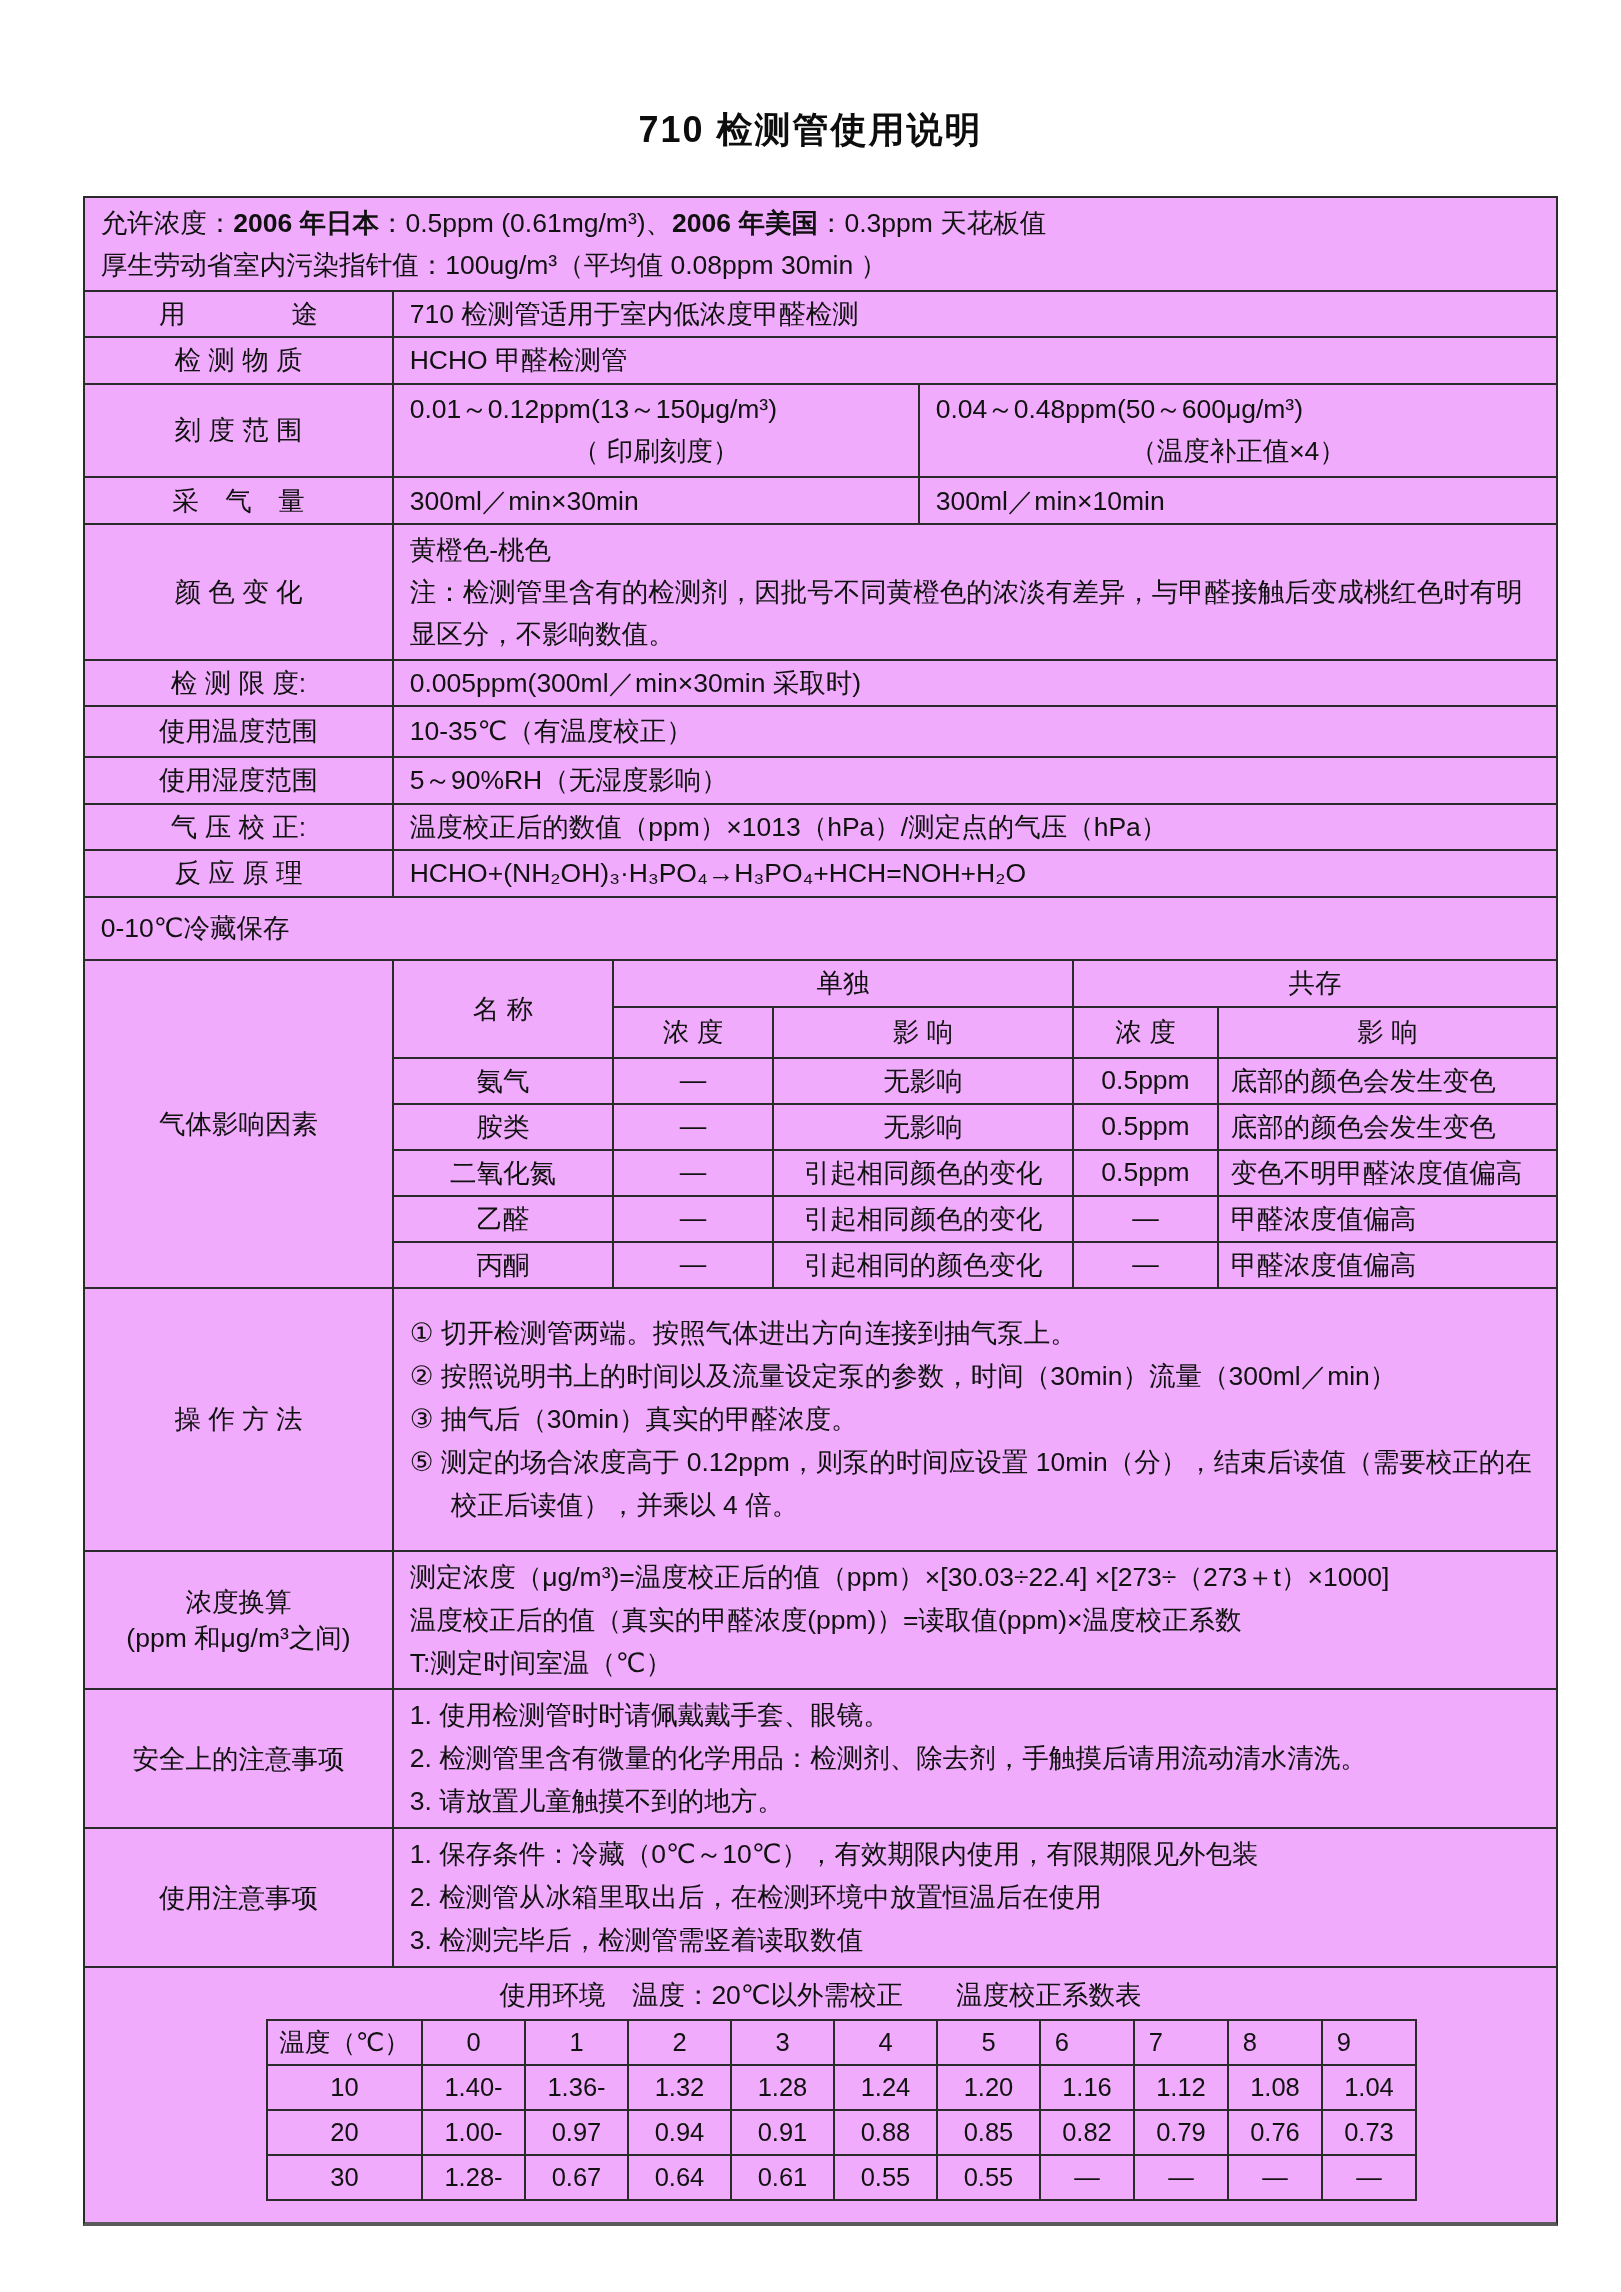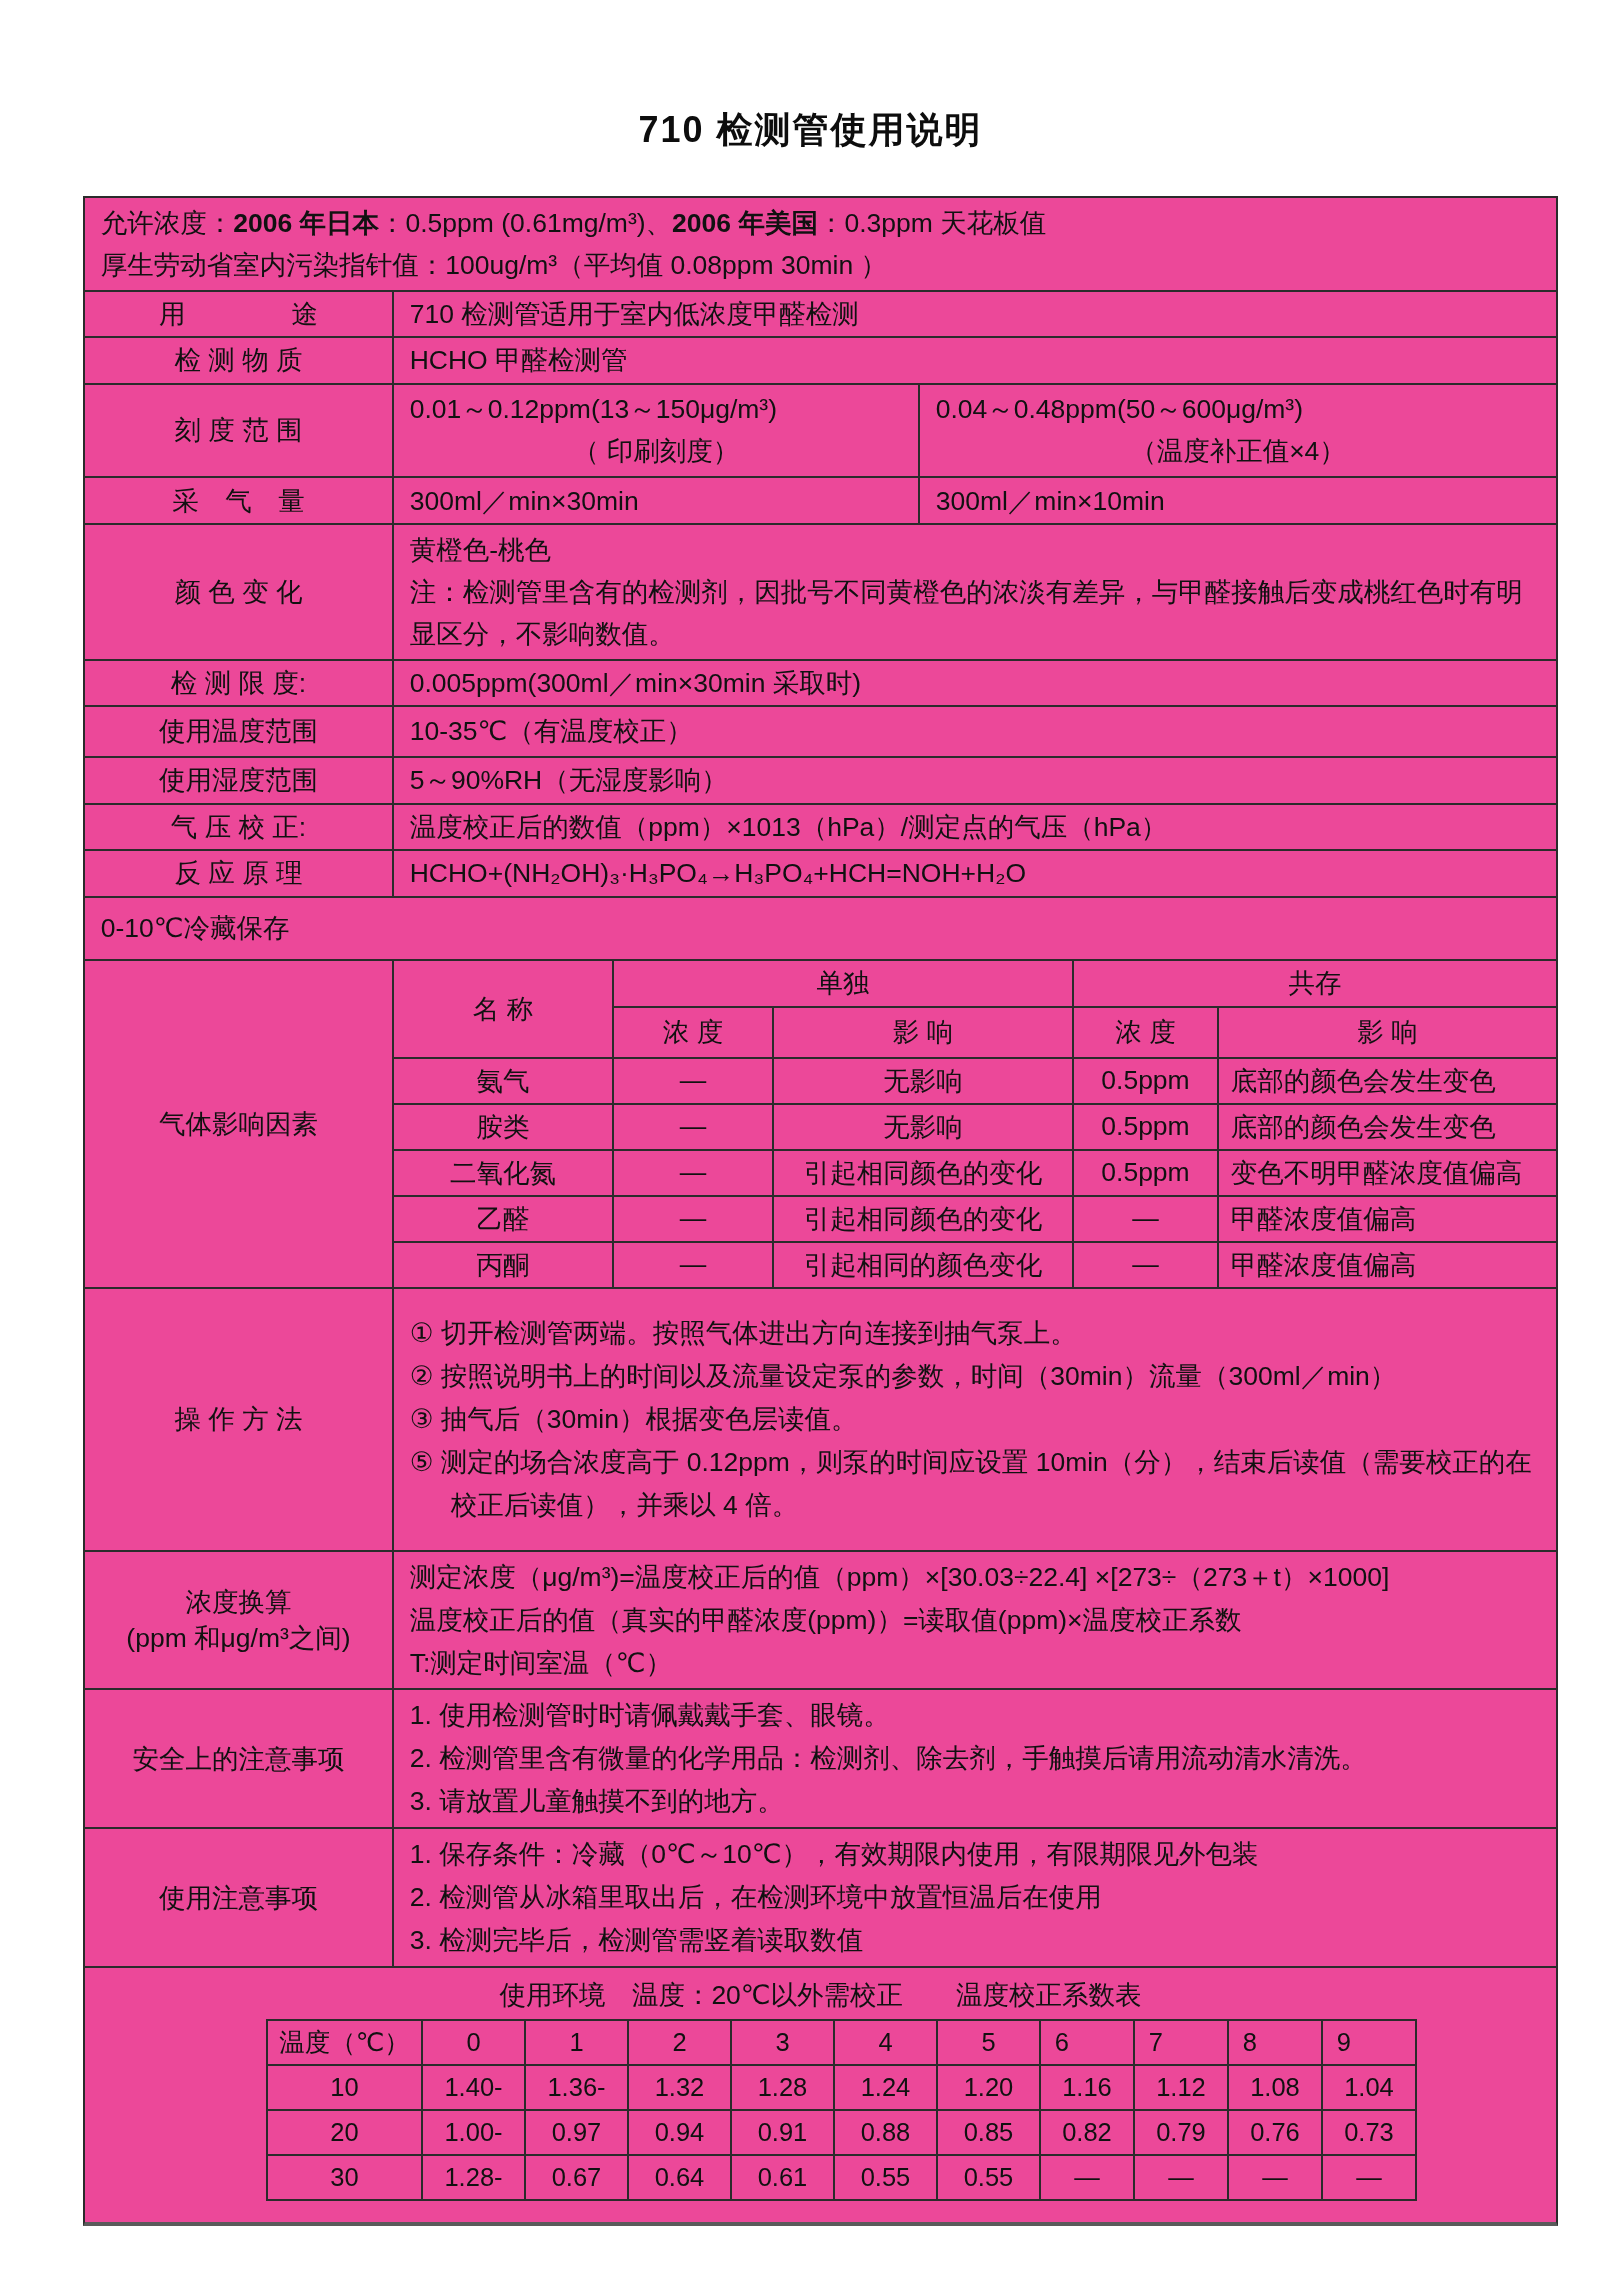--- a/index.html
+++ b/index.html
@@ -9,21 +9,21 @@
     font-family:"Liberation Sans","DejaVu Sans",sans-serif;
     color:#111; position:relative;
   }
   .page-title {
     text-align:center; font-size:36px; font-weight:700;
     padding-top:106px; letter-spacing:2px; color:#0d0d0d;
   }
   .doc-table {
     position:absolute; left:83px; top:196px; width:1475px;
     border:2.9px solid #2b2b2b; border-bottom:4.9px solid #5a5a5a;
-    background:#ec4899; font-size:26.5px;
+    background:#f0abfc; font-size:26.5px;
   }
   .row { display:flex; border-top:2.9px solid #2b2b2b; align-items:stretch; }
   .row.first { border-top:none; }
   .cell { padding:3.9px 15.7px; display:flex; flex-direction:column; justify-content:center; }
   .label {
     width:309px; flex:0 0 309px; border-right:2px solid #2b2b2b;
     align-items:center; text-align:center; justify-content:center;
   }
   .value { flex:1 1 auto; }
   .split { display:flex; flex:1 1 auto; }
@@ -189,21 +189,21 @@
       <div class="gg">—</div>
       <div class="gg left">甲醛浓度值偏高</div>
     </div>
   </div>
 
   <div class="row" style="min-height:263px">
     <div class="cell label">操 作 方 法</div>
     <div class="cell value">
       <div class="op-step">① 切开检测管两端。按照气体进出方向连接到抽气泵上。</div>
       <div class="op-step">② 按照说明书上的时间以及流量设定泵的参数，时间（30min）流量（300ml／min）</div>
-      <div class="op-step">③ 抽气后（30min）根据变色层读值。</div>
+      <div class="op-step">③ 抽气后（30min）真实的甲醛浓度。</div>
       <div class="op-step">⑤ 测定的场合浓度高于 0.12ppm，则泵的时间应设置 10min（分），结束后读值（需要校正的在校正后读值），并乘以 4 倍。</div>
     </div>
   </div>
 
   <div class="row" style="min-height:131px">
     <div class="cell label">
       <div>浓度换算</div>
       <div>(ppm 和μg/m³之间)</div>
     </div>
     <div class="cell value">

